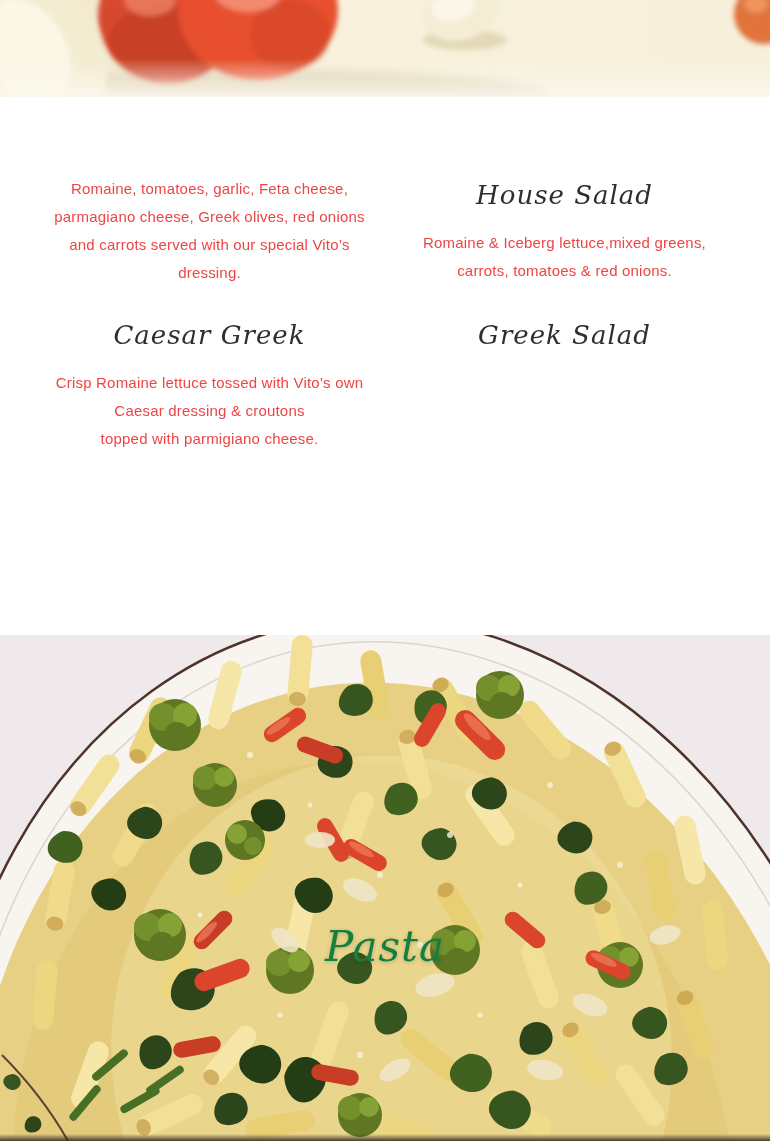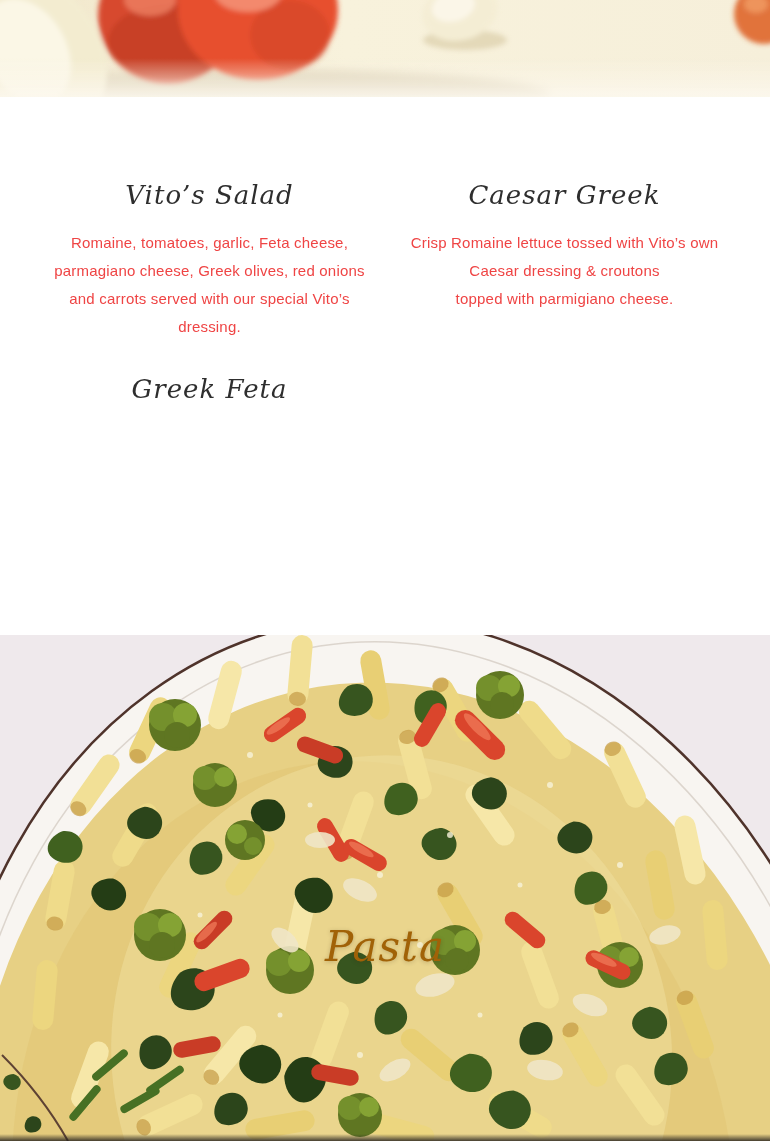--- a/index.html
+++ b/index.html
@@ -24,21 +24,21 @@
   .menu-item p{
     margin:0 auto;max-width:340px;font-size:15px;line-height:28px;color:#ef4444;
     white-space:pre-line;letter-spacing:.2px;
   }
   
   .pasta{position:relative;height:506px;overflow:hidden;line-height:0;}
   .pasta svg{display:block;}
   .pasta-title{
     position:absolute;left:0;top:252px;width:100%;text-align:center;
     font-family:"DejaVu Serif",serif;font-style:italic;font-weight:400;
-    font-size:42px;line-height:1.2;color:#a16207;letter-spacing:1px;
+    font-size:42px;line-height:1.2;color:#15803d;letter-spacing:1px;
     text-shadow:0 1px 4px rgba(60,40,20,.25);
   }
   .bottom-strip{
     position:absolute;left:0;bottom:0;width:100%;height:7px;
     background:linear-gradient(rgba(40,36,32,0),rgba(40,36,32,.85));
   }
   
   .pn1{fill:#f2e096}.pn2{fill:#ecd67f}.pn3{fill:#f6e7a8}.pn4{fill:#e8cf74}.pn5{fill:#efdb8a}
   .ph{fill:#c49a45;opacity:.7}
   .lf1{fill:#2c451b}.lf2{fill:#37551f}.lf3{fill:#243d15}.lf4{fill:#40611f}
@@ -97,37 +97,41 @@
       <ellipse cx="756" cy="4" rx="12" ry="9" fill="#f09a62" opacity=".85"></ellipse>
     </g>
     <rect y="58" width="770" height="39" fill="url(#heroFade)"></rect>
   </svg>
 </div>
 
 <section class="salads">
   <div class="salads-grid">
 
     <article class="menu-item">
-      <h2>Vito’s Salad</h2>
       <p>Romaine, tomatoes, garlic, Feta cheese,
 parmagiano cheese, Greek olives, red onions
 and carrots  served with our special Vito’s
 dressing.</p>
     </article>
 
+    <article class="menu-item">
+      <h2>House Salad</h2>
+      <p>Romaine &amp; Iceberg lettuce,mixed greens,
+carrots, tomatoes &amp; red onions.</p>
+    </article>
 
     <article class="menu-item">
       <h2>Caesar Greek</h2>
       <p>Crisp Romaine lettuce tossed with Vito’s own
 Caesar dressing &amp; croutons
 topped with parmigiano cheese.</p>
     </article>
 
     <article class="menu-item">
-      <h2>Greek Feta</h2>
+      <h2>Greek Salad</h2>
     </article>
 
   </div>
 </section>
 
 <section class="pasta">
   <svg width="770" height="506" viewBox="0 0 770 506" aria-hidden="true">
     <rect width="770" height="506" fill="#efe9ec"></rect>
 
     <g transform="rotate(-9 410 580)">

